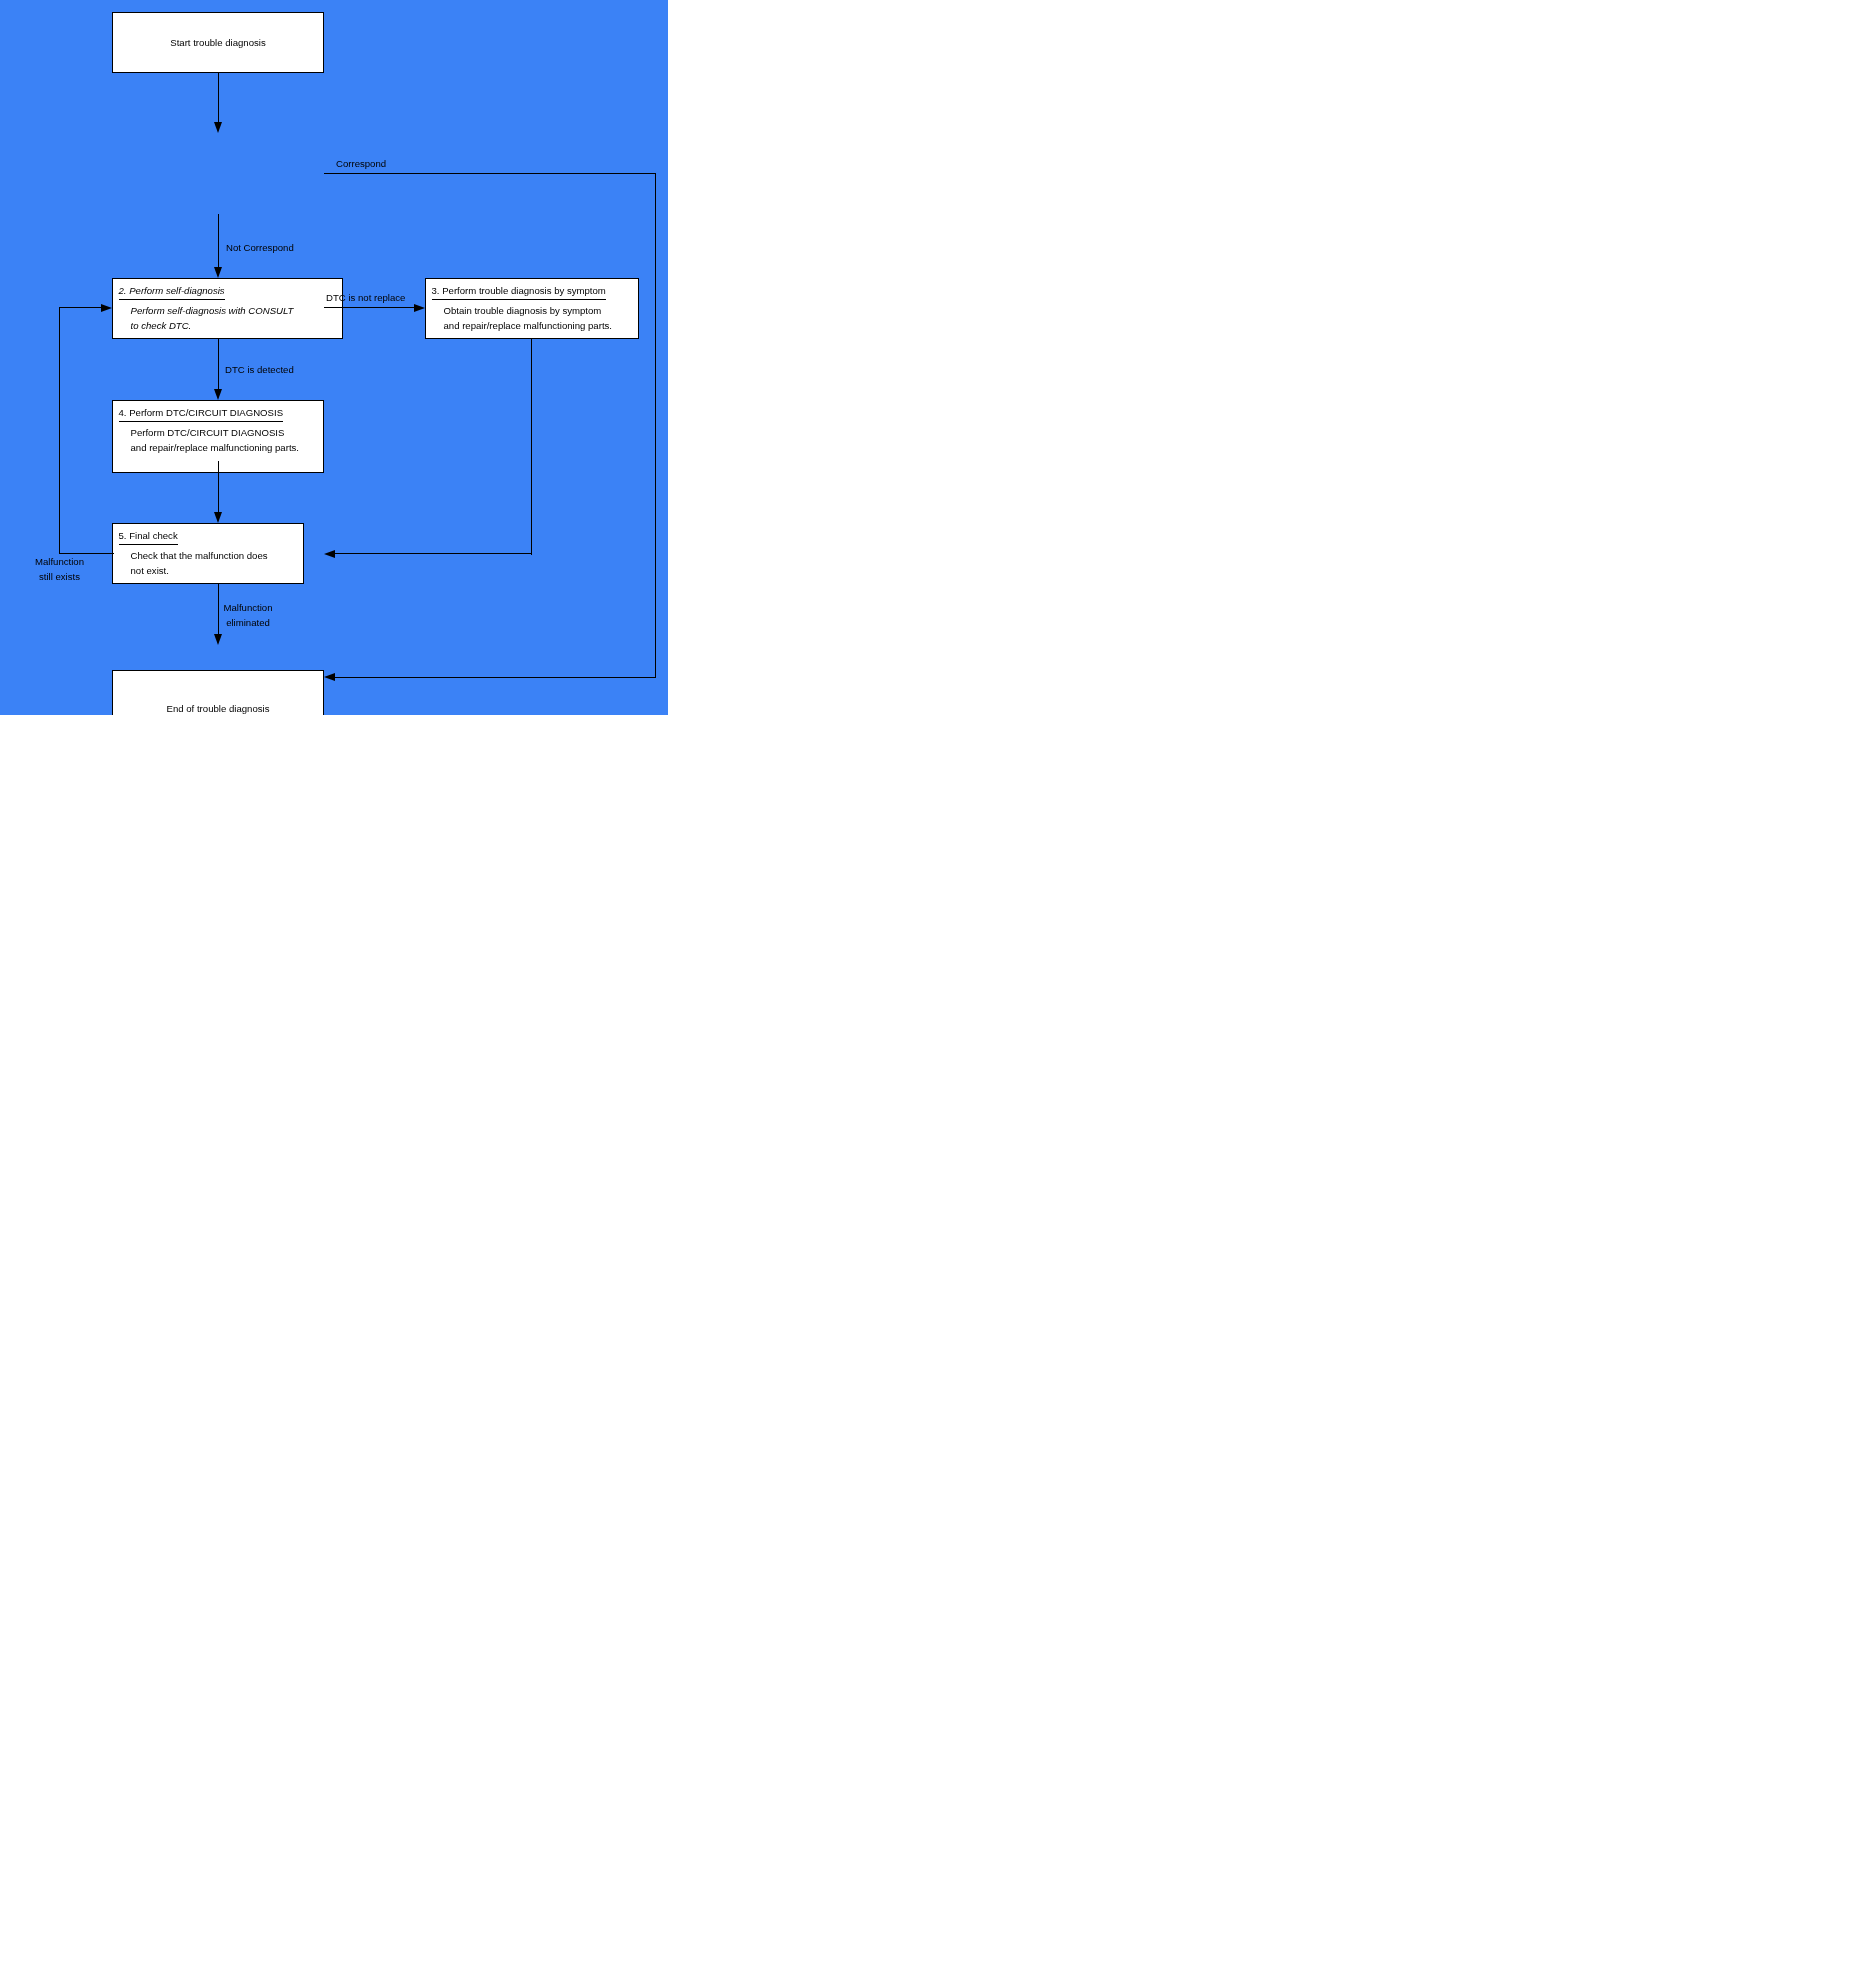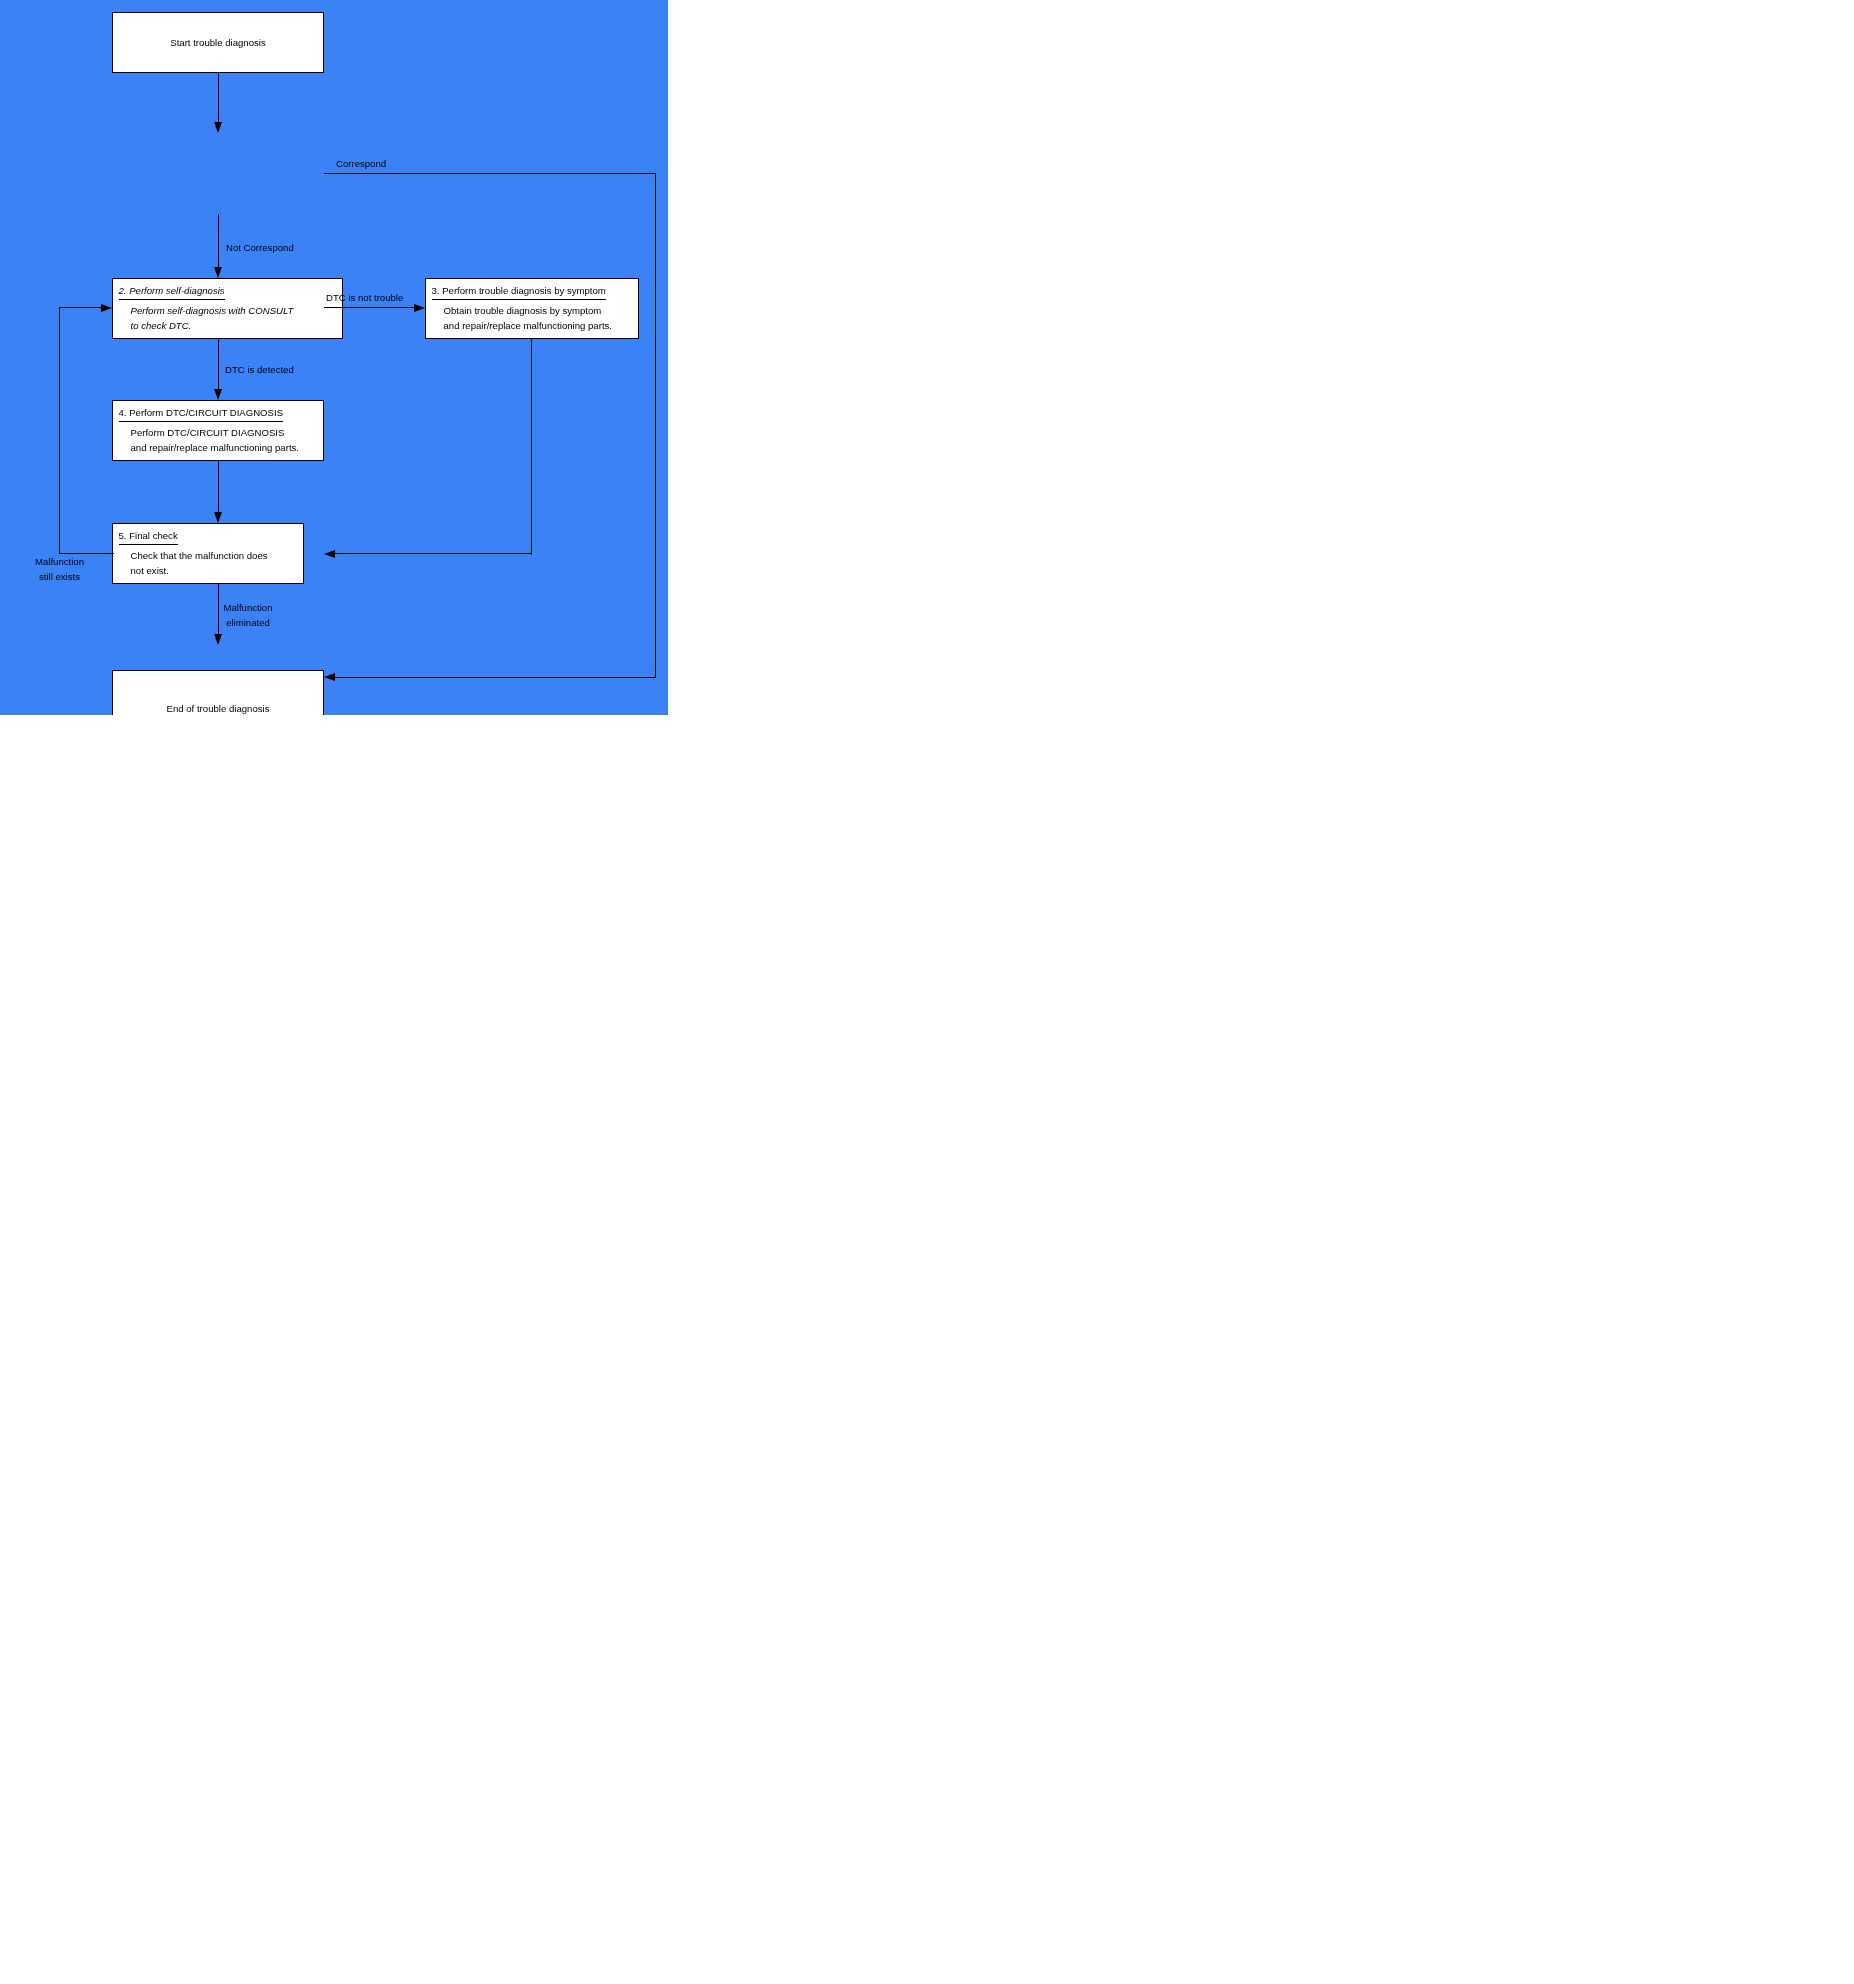--- a/index.html
+++ b/index.html
@@ -71,21 +71,21 @@
   </div>
 
   <div class="box step" style="left:425px; top:278px; width:214px; height:61px;">
     <div class="step-title"><span class="ul">3. Perform trouble diagnosis by symptom</span></div>
     <div class="step-body">
       <div>Obtain trouble diagnosis by symptom</div>
       <div>and repair/replace malfunctioning parts.</div>
     </div>
   </div>
 
-  <div class="box step" style="left:112px; top:400px; width:212px; height:61px;">
+  <div class="box step" style="left:112px; top:400px; width:212px; height:73px;">
     <div class="step-title"><span class="ul">4. Perform DTC/CIRCUIT DIAGNOSIS</span></div>
     <div class="step-body">
       <div>Perform DTC/CIRCUIT DIAGNOSIS</div>
       <div>and repair/replace malfunctioning parts.</div>
     </div>
   </div>
 
   <div class="box step" style="left:112px; top:523px; width:192px; height:61px;">
     <div class="step-title"><span class="ul">5. Final check</span></div>
     <div class="step-body">
@@ -127,21 +127,21 @@
 
   <div class="hline" style="left:59px; top:553px; width:55px;"></div>
   <div class="vline" style="left:59px; top:307px; height:247px;"></div>
   <div class="hline" style="left:60px; top:307px; width:43px;"></div>
   <div class="arr right" style="left:101px; top:304px;"></div>
 
   <div class="elabel" style="left:336px; top:156px;">Correspond</div>
 
   <div class="elabel" style="left:226px; top:240px;">Not Correspond</div>
 
-  <div class="elabel" style="left:326px; top:290px;">DTC is not trouble</div>
+  <div class="elabel" style="left:326px; top:290px;">DTC is not replace</div>
 
   <div class="elabel" style="left:225px; top:362px;">DTC is detected</div>
 
   <div class="elabel block" style="left:23px; top:554px; width:73px;">
     <div>Malfunction</div>
     <div>still exists</div>
   </div>
 
   <div class="elabel block" style="left:216px; top:600px; width:64px;">
     <div>Malfunction</div>

